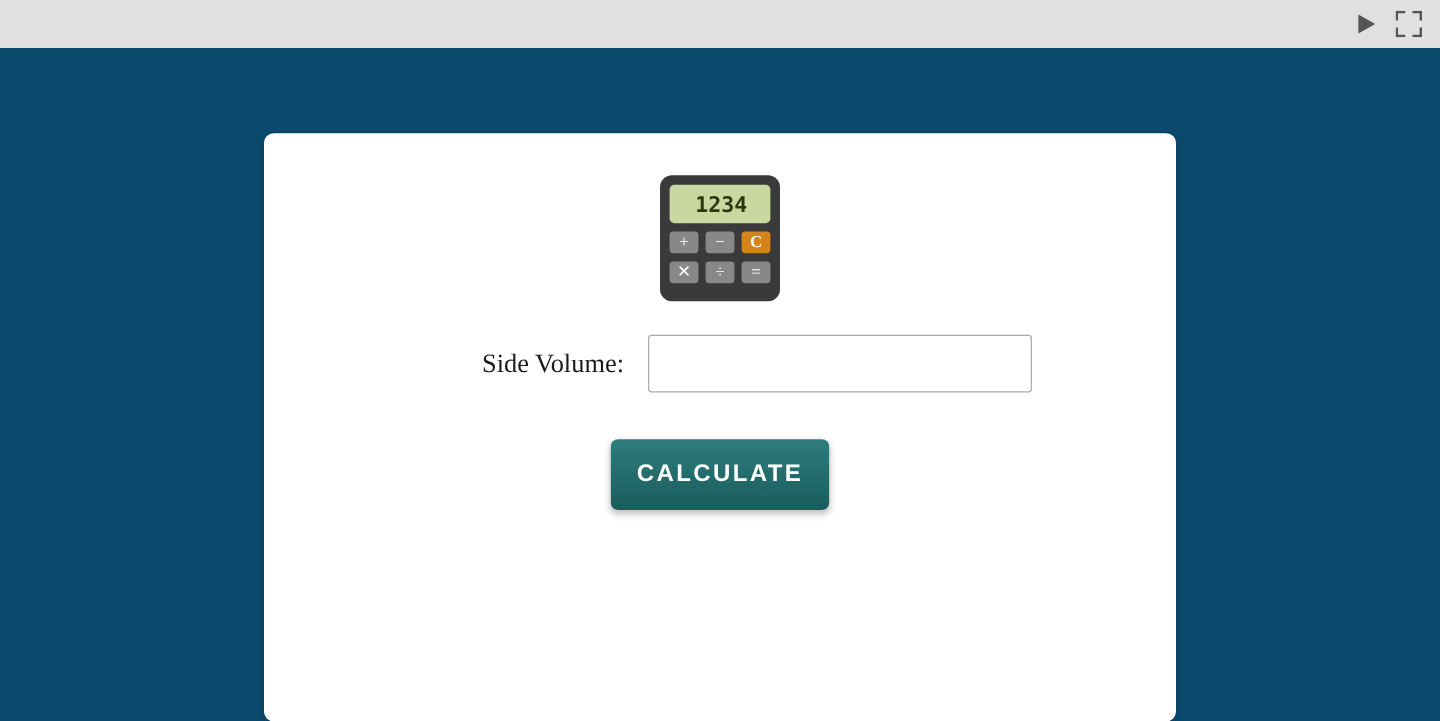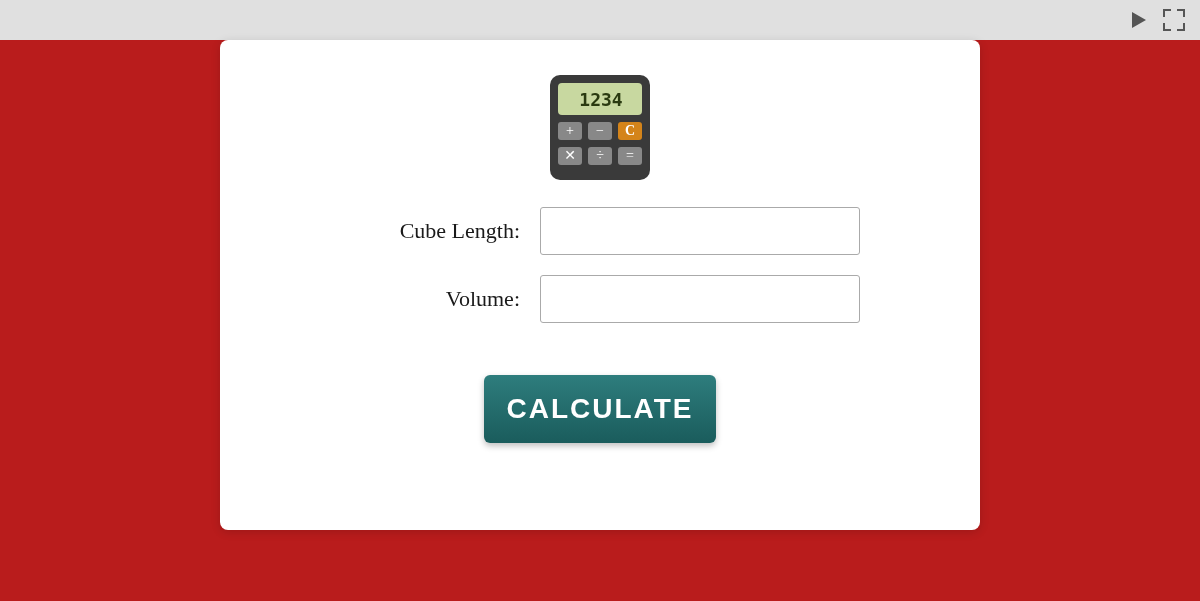--- a/index.html
+++ b/index.html
@@ -33,23 +33,23 @@
     }
 
     .play-icon svg, .expand-icon svg {
       fill: #555;
     }
 
     
     .main-area {
       width: 100%;
       height: calc(601px - 40px);
-      background-color: #b91c1c;
-      display: flex;
-      align-items: flex-start;
+      background-color: #0c4a6e;
+      display: flex;
+      align-items: flex-end;
       justify-content: center;
     }
 
     
     .card {
       background-color: #ffffff;
       border-radius: 8px;
       width: 760px;
       min-height: 490px;
       display: flex;
@@ -110,24 +110,24 @@
       border: 1.5px solid #aaa;
       border-radius: 3px;
       font-size: 18px;
       padding: 0 10px;
       background: #fff;
       outline: none;
     }
 
     
     .calculate-btn {
-      margin-top: 32px;
+      margin-top: 19px;
       background: linear-gradient(to bottom, #2e7d7d, #1a5c5c);
       color: #ffffff;
-      font-size: 28px;
+      font-size: 20px;
       font-weight: bold;
       letter-spacing: 2px;
       border: none;
       border-radius: 6px;
       padding: 18px 22px;
       cursor: pointer;
       font-family: Arial, sans-serif;
       box-shadow: 0 3px 6px rgba(0,0,0,0.25);
     }
   </style>
@@ -179,26 +179,22 @@
 
         <rect x="73" y="77" width="24" height="18" rx="3" fill="#888"></rect>
         <text x="85" y="90" font-size="14" fill="white" text-anchor="middle">=</text>
       </svg>
     </div>
 
 
     <div class="form-section">
 
       <div class="field-row">
-        <label class="field-label">Cube Length:</label>
+        <label class="field-label">Side Volume:</label>
         <input type="text" class="field-input" placeholder="" style="">
       </div>
 
-      <div class="field-row">
-        <label class="field-label">Volume:</label>
-        <input type="text" class="field-input" placeholder="" style="">
-      </div>
 
       <button class="calculate-btn">CALCULATE</button>
 
     </div>
   </div>
 </div>
 
 </body></html>

